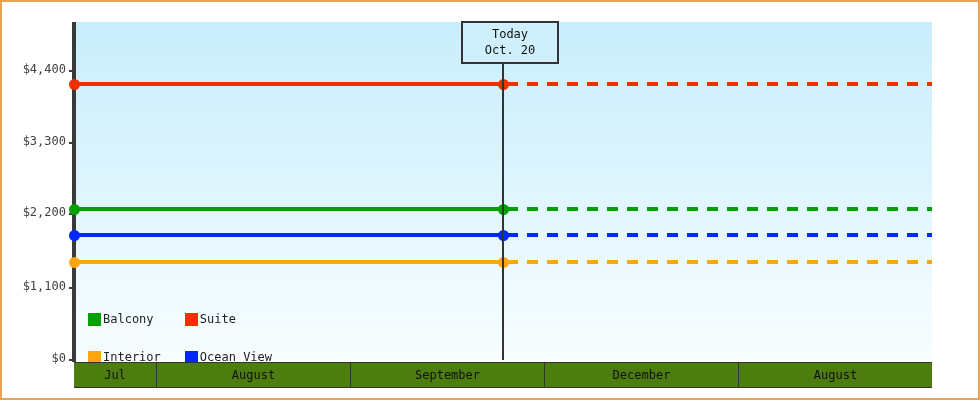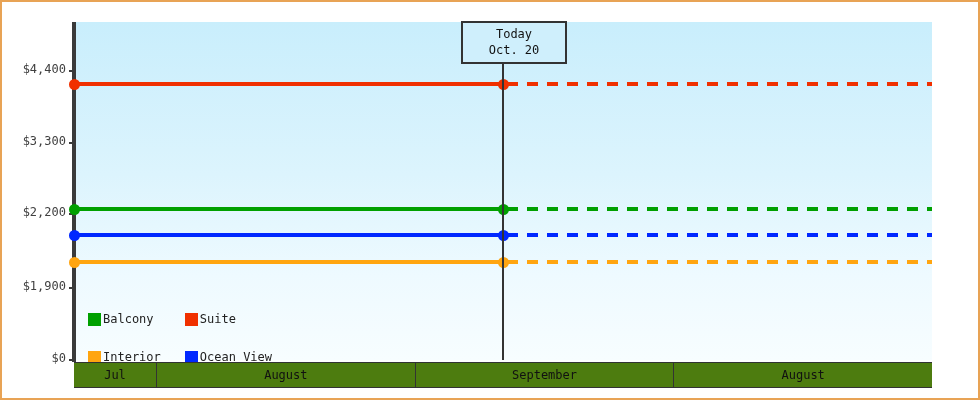--- a/index.html
+++ b/index.html
@@ -181,21 +181,21 @@
   </div>
   <div class="y-tick" style="top:141px;">
     <span class="tick-label">$3,300</span>
     <span class="tick-mark"></span>
   </div>
   <div class="y-tick" style="top:212px;">
     <span class="tick-label">$2,200</span>
     <span class="tick-mark"></span>
   </div>
   <div class="y-tick" style="top:286px;">
-    <span class="tick-label">$1,900</span>
+    <span class="tick-label">$1,100</span>
     <span class="tick-mark"></span>
   </div>
   <div class="y-tick" style="top:358px;">
     <span class="tick-label">$0</span>
     <span class="tick-mark"></span>
   </div>
 
   <div class="series-row" style="top:82px;">
     <span class="seg-solid" style="left:72px; width:430px; background:#f03000;"></span>
     <span class="seg-dashed" style="left:505px; width:425px; background:repeating-linear-gradient(to right,#f03000 0px,#f03000 11px,transparent 11px,transparent 20px);"></span>
@@ -219,21 +219,21 @@
 
   <div class="series-row" style="top:260px;">
     <span class="seg-solid" style="left:72px; width:430px; background:#ffa510;"></span>
     <span class="seg-dashed" style="left:505px; width:425px; background:repeating-linear-gradient(to right,#ffa510 0px,#ffa510 11px,transparent 11px,transparent 20px);"></span>
     <span class="start-dot" style="left:67px; background:#ffa510;"></span>
     <span class="series-dot" style="left:496px; background:#ffa510;"></span>
   </div>
 
   <div id="today-line" style="left:500px; top:20px; height:338px;"></div>
 
-  <div id="today-box" style="left:459px; top:19px; width:106px;">
+  <div id="today-box" style="left:459px; top:19px; width:98px;">
     <div>Today</div>
     <div>Oct. 20</div>
   </div>
 
   <div id="legend">
     <div class="legend-item">
       <span class="legend-swatch" style="background:#00a000;"></span>
       <span>Balcony</span>
     </div>
     <div class="legend-item">
@@ -247,16 +247,17 @@
     <div class="legend-item">
       <span class="legend-swatch" style="background:#0028ff;"></span>
       <span>Ocean View</span>
     </div>
   </div>
 
   <div id="month-axis">
     <div class="month-cell first">Jul</div>
     <div class="month-cell">August</div>
     <div class="month-cell">September</div>
+    <div class="month-cell">December</div>
     <div class="month-cell">August</div>
   </div>
 
 </div>
 
 </body></html>

